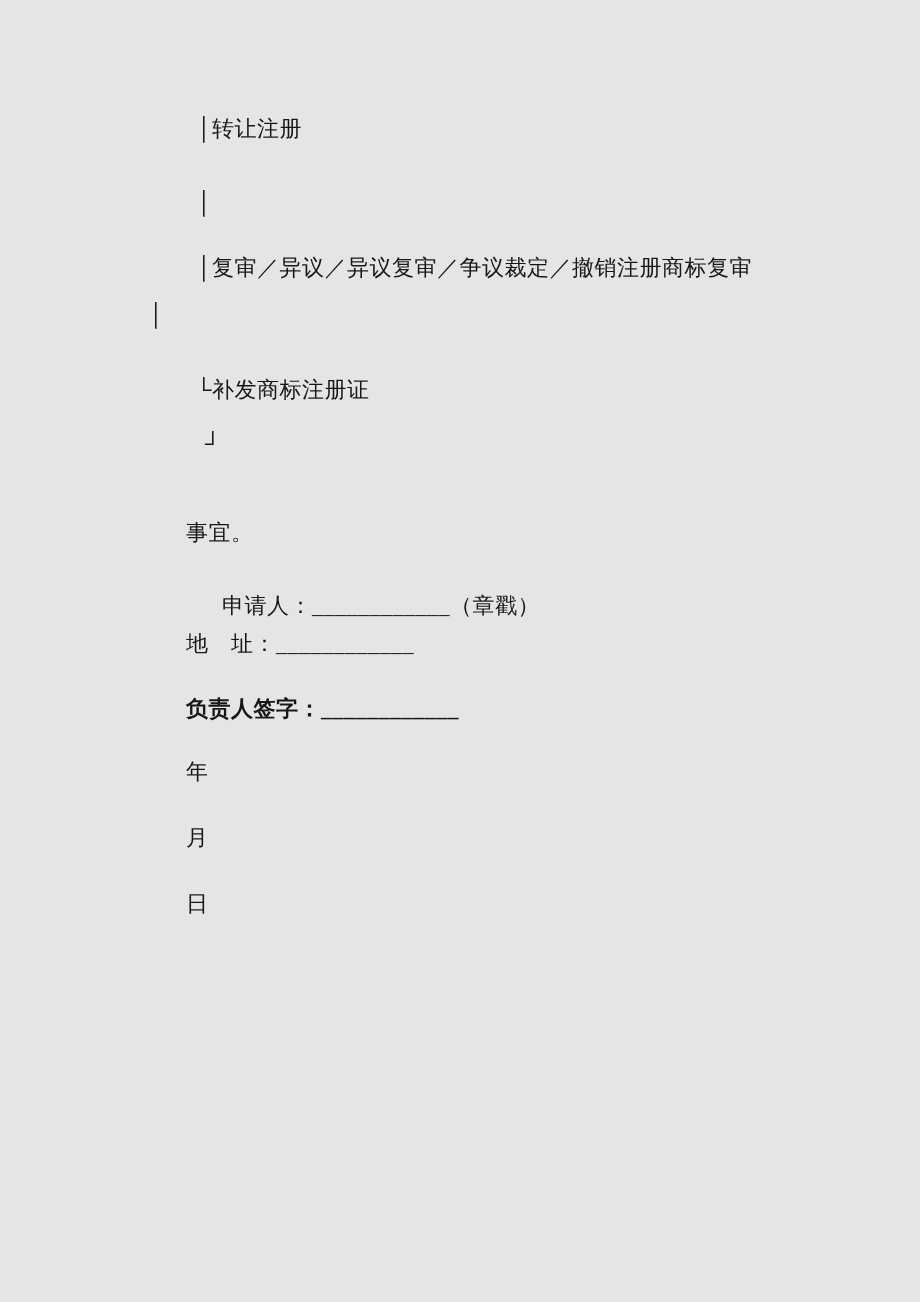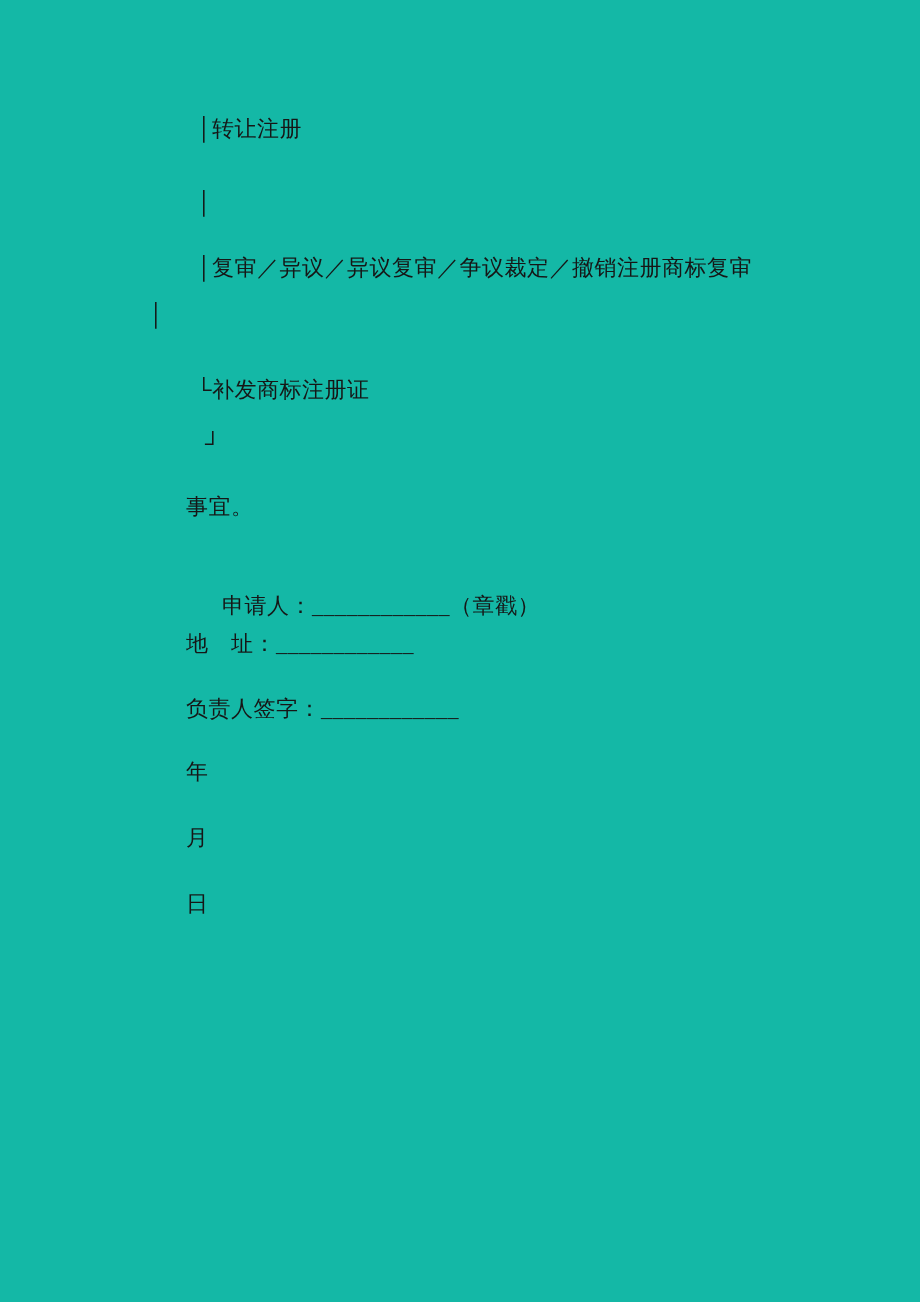--- a/index.html
+++ b/index.html
@@ -4,44 +4,44 @@
 <style>
   html, body {
     margin: 0;
     padding: 0;
     background: #ffffff;
   }
   .page {
     position: relative;
     width: 920px;
     height: 1302px;
-    background: #14b8a6;
+    background: #e5e5e5;
     overflow: hidden;
     font-family: "Liberation Serif", "DejaVu Serif", serif;
     color: #161616;
   }
   .line {
     position: absolute;
     margin: 0;
     font-size: 22px;
     line-height: 30px;
     white-space: pre;
     letter-spacing: 0.5px;
   }
   
   .l0  { left: 196px; top: 114px; }
   .l1  { left: 196px; top: 188px; }
   .l2  { left: 196px; top: 253px; }
   .l3  { left: 148px; top: 300px; }
   .l4  { left: 196px; top: 365px; margin-top: 10px; }
   .l5  { left: 205px; top: 429px; }
-  .l6  { left: 186px; top: 492px; }
+  .l6  { left: 186px; top: 518px; }
   .l7  { left: 186px; top: 591px; margin-left: 36px; }
   .l8  { left: 186px; top: 629px; text-align: right; }
-  .l9  { left: 186px; top: 694px; }
+  .l9  { left: 186px; top: 694px; font-weight: bold; }
   .l10 { left: 186px; top: 757px; }
   .l11 { left: 186px; top: 823px; }
   .l12 { left: 186px; top: 889px; }
   .l13 { left: 211px; top: 954px; }
   .l14 { left: 182px; top: 1021px; }
 </style>
 </head>
 <body>
 
 <div class="page">

